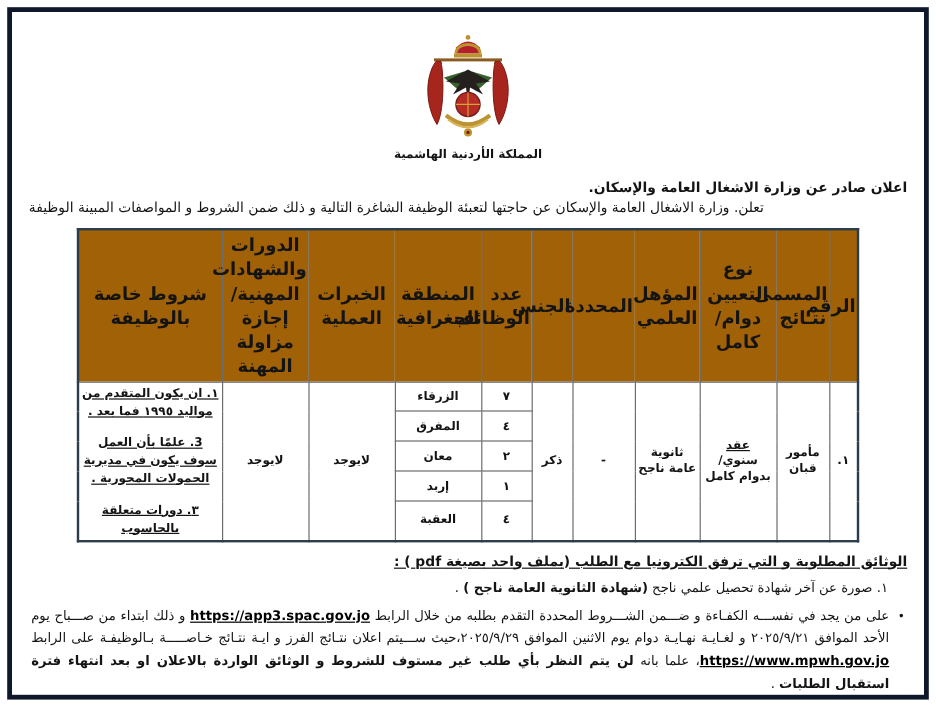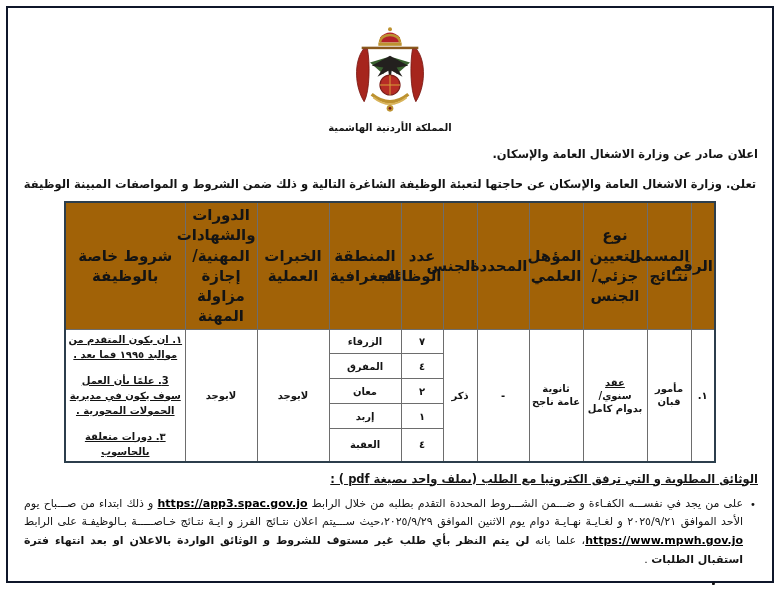--- a/index.html
+++ b/index.html
@@ -3,29 +3,29 @@
 <meta charset="utf-8">
 <style>
   * { margin:0; padding:0; box-sizing:border-box; }
   html,body { background:#ffffff; }
   body { font-family:"DejaVu Sans","Liberation Sans",sans-serif; color:#141414; }
   .page {
     position:relative; width:780px; height:589px; background:#fff;
     overflow:hidden;
   }
   .frame {
-    position:absolute; inset:6px; border:2px solid #0f172a;
+    position:absolute; inset:6px; border:4px solid #0f172a;
     padding:8px 14px 6px 14px;
   }
   
   .emblem { text-align:center; margin-top:8px; }
   .kingdom-title { font-size:10px; font-weight:bold; margin-top:2px; letter-spacing:0.5px; }
   
   .announcement-title { font-size:11.5px; font-weight:bold; margin-top:14px; }
-  .announcement-subtitle { font-size:11.5px; font-weight:bold; margin-top:16px; text-align:center; }
+  .announcement-subtitle { font-size:11.5px; font-weight:normal; margin-top:3px; text-align:left; }
   
   table.vacancy {
     width:650px; margin:10px auto 0 auto; border-collapse:collapse; table-layout:fixed;
     border:2px solid #2c3e4c;
   }
   table.vacancy th, table.vacancy td {
     border:1px solid #6d6d6d; vertical-align:middle; text-align:center;
   }
   table.vacancy th {
     background:#a16207; font-size:15px; font-weight:bold; height:58px; padding:2px 1px; line-height:1.35;
@@ -99,21 +99,21 @@
           <col style="width:42px">
           <col style="width:72px">
         <col style="width:72px">
           <col style="width:72px">
           <col style="width:120px">
       </colgroup>
       <thead>
         <tr>
           <th>الرقم</th>
           <th>المسمى نتـائج</th>
-          <th>نوع التعيين جزئي/الجنس</th>
+          <th>نوع التعيين دوام/كامل</th>
           <th>المؤهل العلمي</th>
           <th>المحددة</th>
           <th>الجنس</th>
           <th>عدد الوظائف</th>
           <th>المنطقة الجغرافية</th>
           <th>الخبرات العملية</th>
           <th>الدورات والشهادات المهنية/إجازة مزاولة المهنة</th>
           <th>شروط خاصة بالوظيفة</th>
         </tr>
       </thead>
@@ -151,20 +151,23 @@
           <td>إربد</td>
         </tr>
         <tr>
           <td style="height:30px">٤</td>
           <td>العقبة</td>
         </tr>
       </tbody>
     </table>
 
     <div class="docs-heading">الوثائق المطلوبة و التي ترفق الكترونيا مع الطلب (بملف واحد بصيغة pdf ) :</div>
+    <div class="doc-item">
+      <span>١.</span><span> صورة عن آخر شهادة تحصيل علمي ناجح </span><span class="bold">(شهادة الثانوية العامة ناجح )</span><span> .</span>
+    </div>
 
     <div class="apply-par">
       <span class="marker">•</span>
       <span>على من يجد في نفســـه الكفـاءة و ضـــمن الشـــروط المحددة التقدم بطلبه من خلال  الرابط </span><a href="#" class="doclink">https://app3.spac.gov.jo</a><span> و ذلك ابتداء من صـــباح يوم الأحد الموافق ٢٠٢٥/٩/٢١ و لغـايـة نهـايـة دوام يوم الاثنين الموافق ٢٠٢٥/٩/٢٩،حيث ســـيتم اعلان نتـائج الفرز و ايـة نتـائج خـاصـــــة بـالوظيفـة على الرابط </span><a href="#" class="doclink">https://www.mpwh.gov.jo</a><span>، علما بانه </span><span class="bold">لن يتم النظر بأي طلب غير مستوف للشروط و الوثائق الواردة بالاعلان او بعد انتهاء فترة استقبال الطلبات</span><span> .</span>
     </div>
 
     <ul class="notes">
       <li>
         <span class="marker">•</span>
       </li>

